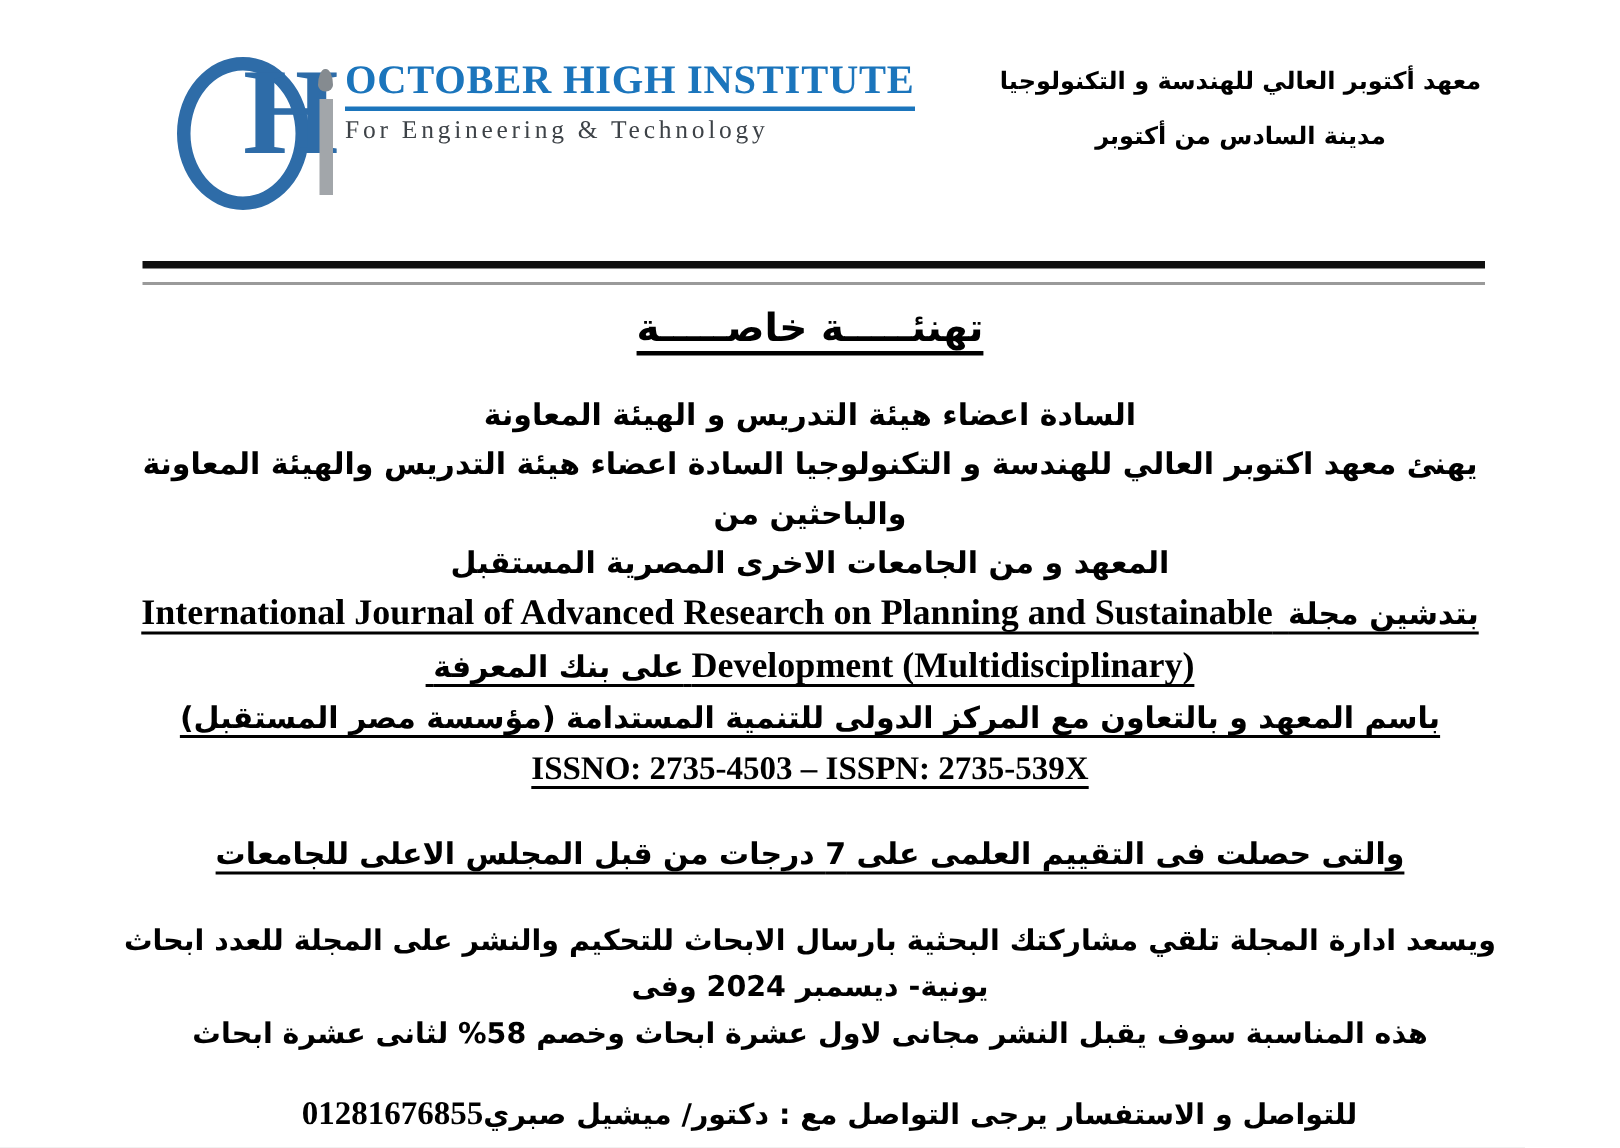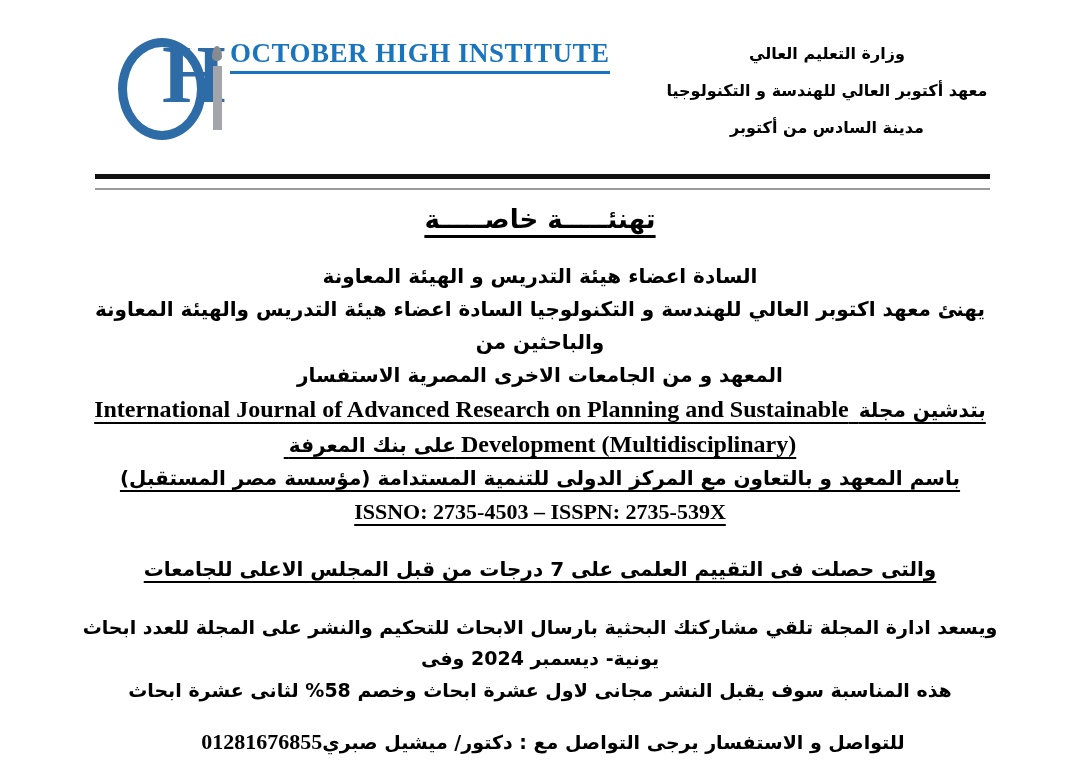--- a/index.html
+++ b/index.html
@@ -51,41 +51,41 @@
 
 <div class="page">
 
   <div class="logo">
     <div class="ring"></div>
     <div class="letter-h">H</div>
     <div class="i-stem"></div>
     <div class="i-dot"></div>
     <div class="logo-text">
       <div class="logo-title">OCTOBER HIGH INSTITUTE</div>
+      <div class="logo-subtitle">For Engineering &amp; Technology</div>
     </div>
   </div>
 
   <div class="ministry">
-    <div class="m-line">وزارة التعليم العالي</div>
     <div class="m-line">معهد أكتوبر العالي للهندسة و التكنولوجيا</div>
     <div class="m-line">مدينة السادس من أكتوبر</div>
   </div>
 
   <div class="rule">
     <div class="rule-thick"></div>
     <div class="rule-thin"></div>
   </div>
 
   <div class="content">
 
     <p class="doc-title">تهنئـــــة خاصـــــة</p>
 
     <p class="ar">السادة اعضاء هيئة التدريس و الهيئة المعاونة</p>
     <p class="ar">يهنئ معهد اكتوبر العالي للهندسة و التكنولوجيا السادة اعضاء هيئة التدريس والهيئة المعاونة والباحثين من</p>
-    <p class="ar">المعهد و من الجامعات الاخرى المصرية الاستفسار</p>
+    <p class="ar">المعهد و من الجامعات الاخرى المصرية المستقبل</p>
 
     <p class="journal-line underl"><span class="ar">بتدشين مجلة</span>&nbsp;&nbsp;<span class="en" dir="ltr">International Journal of Advanced Research on Planning and Sustainable</span></p>
 
     <p class="journal-line underl"><span class="en" dir="ltr">Development (Multidisciplinary)</span>&nbsp;<span class="ar">على بنك المعرفة</span>&nbsp;</p>
 
     <p class="ar underl">باسم المعهد و بالتعاون مع المركز الدولى للتنمية المستدامة (مؤسسة مصر المستقبل)</p>
 
     <p class="issn-line underl">ISSNO: 2735-4503 – ISSPN: 2735-539X</p>
 
     <p class="ar underl eval-line">والتى حصلت فى التقييم العلمى على 7 درجات من قبل المجلس الاعلى للجامعات</p>

